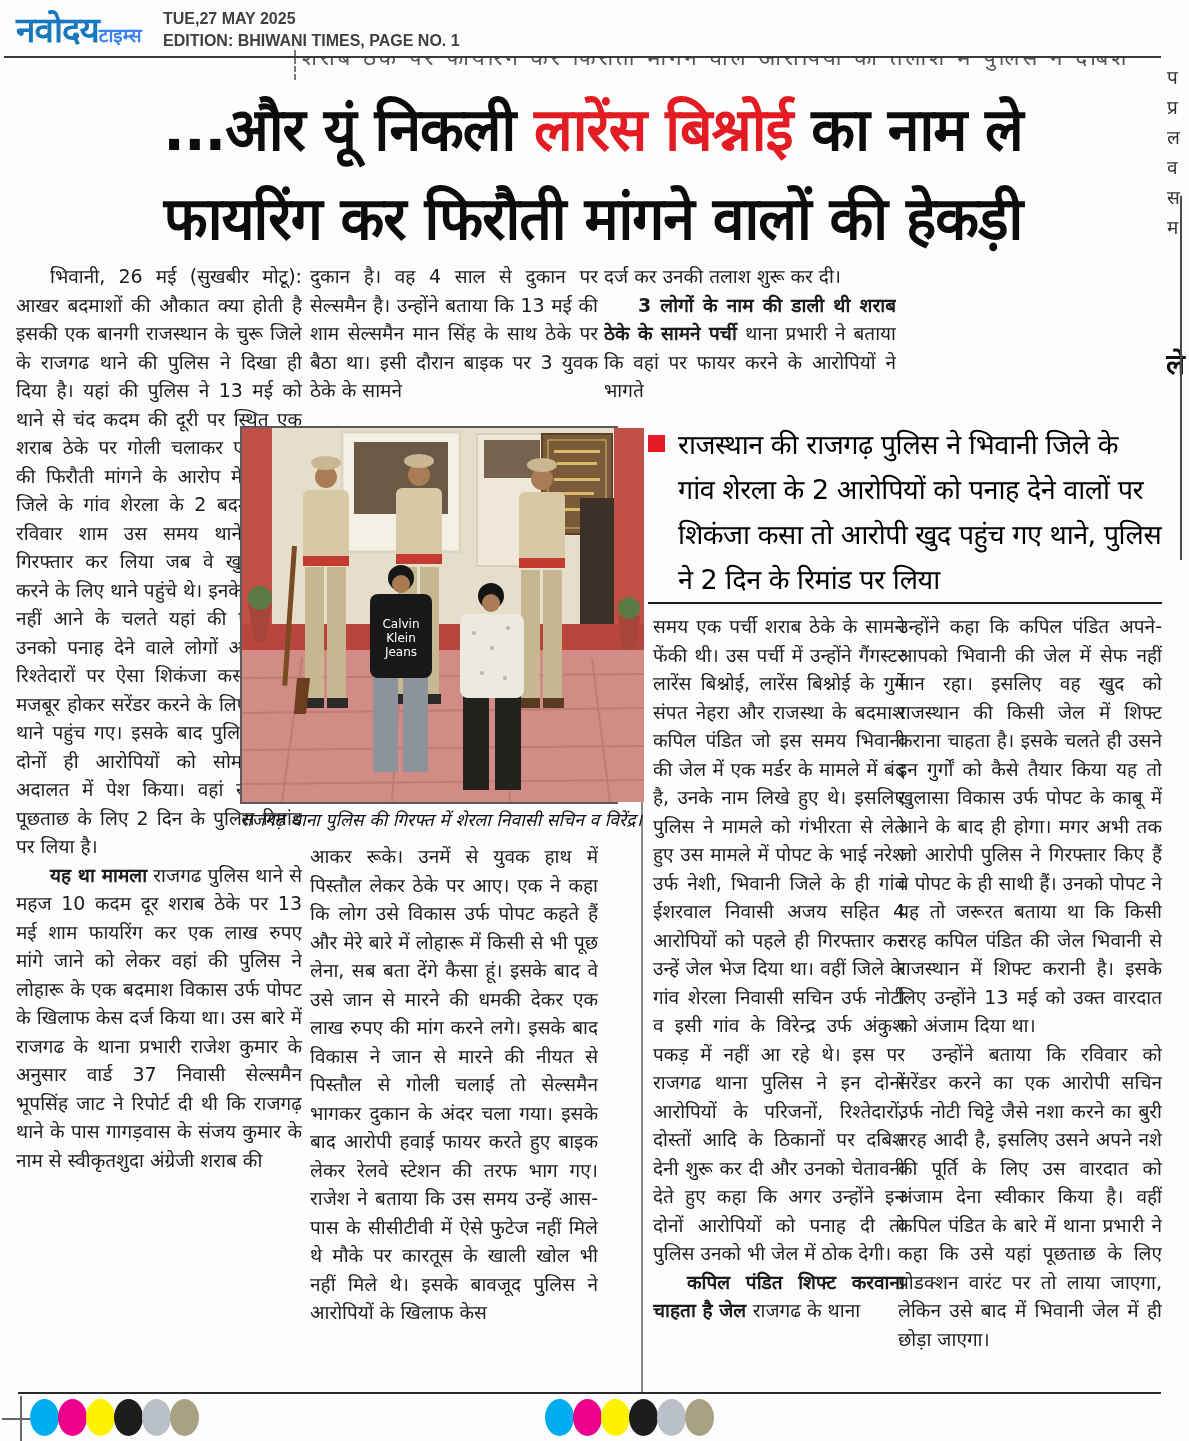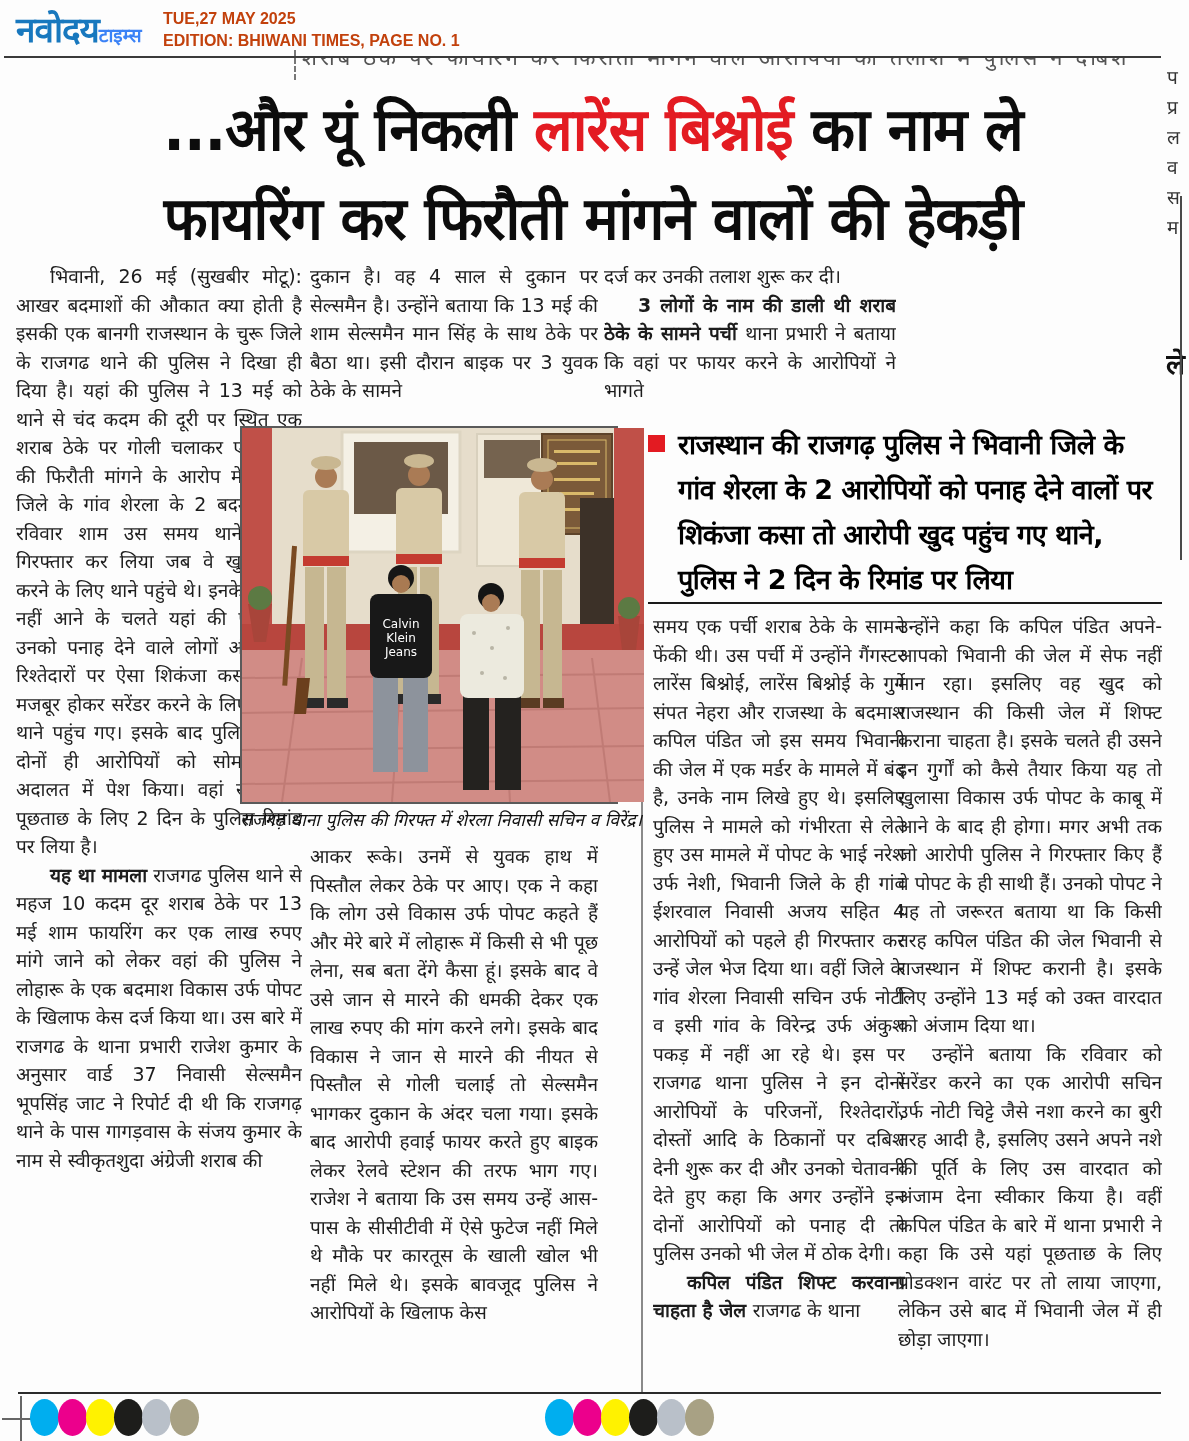--- a/index.html
+++ b/index.html
@@ -4,21 +4,21 @@
 <style>
   html,body{margin:0;padding:0;background:#e9e9e9;}
   .page{position:relative;width:1189px;height:1441px;background:#fdfdfd;overflow:hidden;
         font-family:"DejaVu Sans","Liberation Sans",sans-serif;color:#1b1b1b;}
   .abs{position:absolute;}
   
   .logo{left:16px;top:10px;line-height:40px;white-space:nowrap;}
   .logo-main{font-size:35px;font-weight:bold;color:#1878be;letter-spacing:-1px;}
   .logo-sub{font-size:19px;font-weight:bold;color:#3b82f6;}
   .datebox{left:163px;top:8px;font-family:"Liberation Sans",sans-serif;font-weight:bold;
-           font-size:16px;line-height:22px;color:#c2410c;}
+           font-size:16px;line-height:22px;color:#404040;}
   .hr-top{left:4px;top:56px;width:1157px;height:2px;background:#3a3a3a;}
   .dash-tick{left:294px;top:50px;height:30px;width:0;border-left:2px dashed #777;}
   .frag{left:302px;top:58px;width:832px;height:17px;overflow:hidden;}
   .frag>span{position:absolute;top:-17px;left:0;font-size:22px;color:#555;white-space:nowrap;letter-spacing:3px;}
   
   .rstrip{left:1167px;top:62px;width:22px;height:250px;overflow:hidden;font-size:19px;line-height:30px;color:#333;}
   .rstrip-bold{left:1166px;top:344px;width:23px;height:44px;overflow:hidden;font-size:28px;font-weight:bold;color:#111;}
   .rline{left:1180px;top:196px;width:2px;height:364px;background:#4a4a4a;}
   
   .headline{left:20px;top:84px;width:1146px;text-align:center;font-weight:bold;color:#0c0c0c;
@@ -32,21 +32,21 @@
   .c1{left:16px;top:262px;width:286px;height:1128px;}
   .c2t{left:310px;top:262px;width:288px;height:168px;}
   .c2b{left:310px;top:842px;width:288px;height:548px;}
   .c3t{left:604px;top:262px;width:292px;height:158px;}
   .c3b{left:653px;top:612px;width:252px;height:778px;}
   .c4t{left:898px;top:262px;width:264px;height:158px;}
   .c4b{left:898px;top:612px;width:264px;height:778px;}
   .vdiv{left:641px;top:610px;width:2px;height:782px;background:#8a8a8a;}
   
   .pull{left:648px;top:422px;width:514px;height:180px;padding-left:0;}
-  .pull-inner{position:relative;padding-left:30px;font-size:27px;line-height:45px;font-weight:bold;
+  .pull-inner{position:relative;padding-left:30px;font-size:27px;line-height:45px;font-weight:normal;
               color:#000;text-align:left;letter-spacing:-0.5px;}
   .pull-bullet{position:absolute;left:0;top:13px;width:17px;height:17px;background:#e31b22;}
   .pull-hr{left:648px;top:602px;width:514px;height:2px;background:#1a1a1a;}
   
   .photo{left:240px;top:426px;width:378px;height:378px;border:2px solid #5a5a5a;box-sizing:border-box;background:#7dd3fc;text-align:right;}
   .caption{left:240px;top:808px;width:410px;font-style:italic;font-size:17.5px;line-height:24px;color:#101010;}
   
   .hr-bot{left:18px;top:1392px;width:1143px;height:2px;background:#2b2b2b;}
   .cross-v{left:20px;top:1396px;width:2px;height:45px;background:#666;}
   .cross-h{left:2px;top:1418px;width:40px;height:2px;background:#666;}

